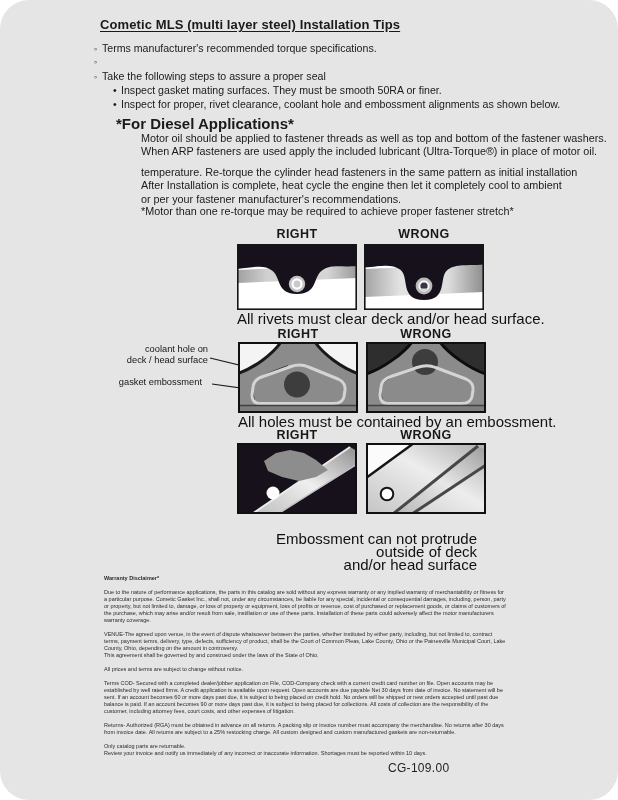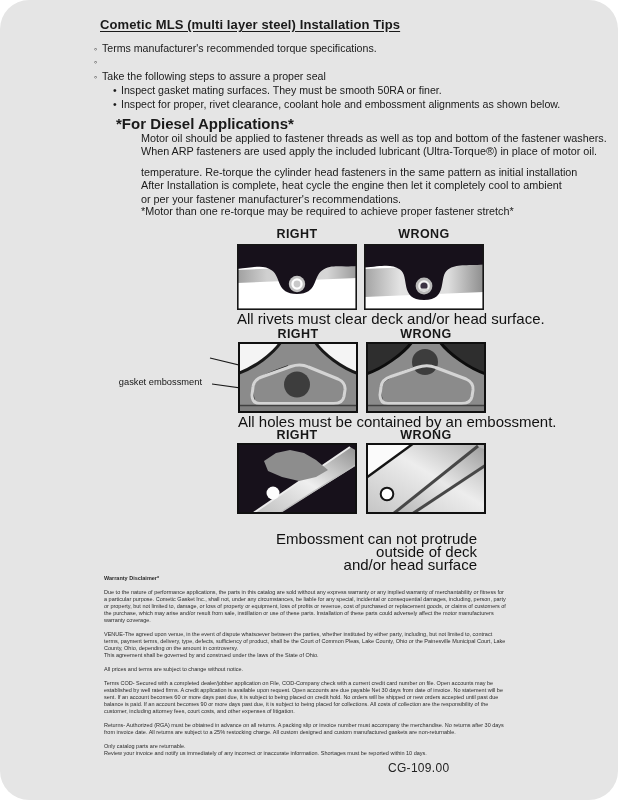--- a/index.html
+++ b/index.html
@@ -132,20 +132,24 @@
       <rect x="56" y="44.6" width="8" height="2.4" rx="1.2" fill="#d8d8d8"></rect>
       <rect x="0.8" y="0.8" width="118.4" height="64.4" fill="none" stroke="#161616" stroke-width="1.6"></rect>
     </svg>
   </div>
 
   <div class="caption cap1">All rivets must clear deck and/or head surface.</div>
 
   <div class="dlabel dl-r2 dl-left2">RIGHT</div>
   <div class="dlabel dl-r2 dl-right2">WRONG</div>
 
+  <div class="callout co-coolant">
+    <div>coolant hole on</div>
+    <div>deck / head surface</div>
+  </div>
   <div class="callout co-emboss">gasket embossment</div>
 
   <svg class="connector-overlay" viewBox="0 0 100 45">
     <line x1="5" y1="6" x2="92" y2="27" stroke="#1a1a1a" stroke-width="1.2"></line>
     <line x1="7" y1="32" x2="57" y2="39" stroke="#1a1a1a" stroke-width="1.2"></line>
   </svg>
 
   <div class="dbox db-r2 db-l2">
     <svg viewBox="0 0 120 71">
       <rect width="120" height="71" fill="#8b8b8b"></rect>

